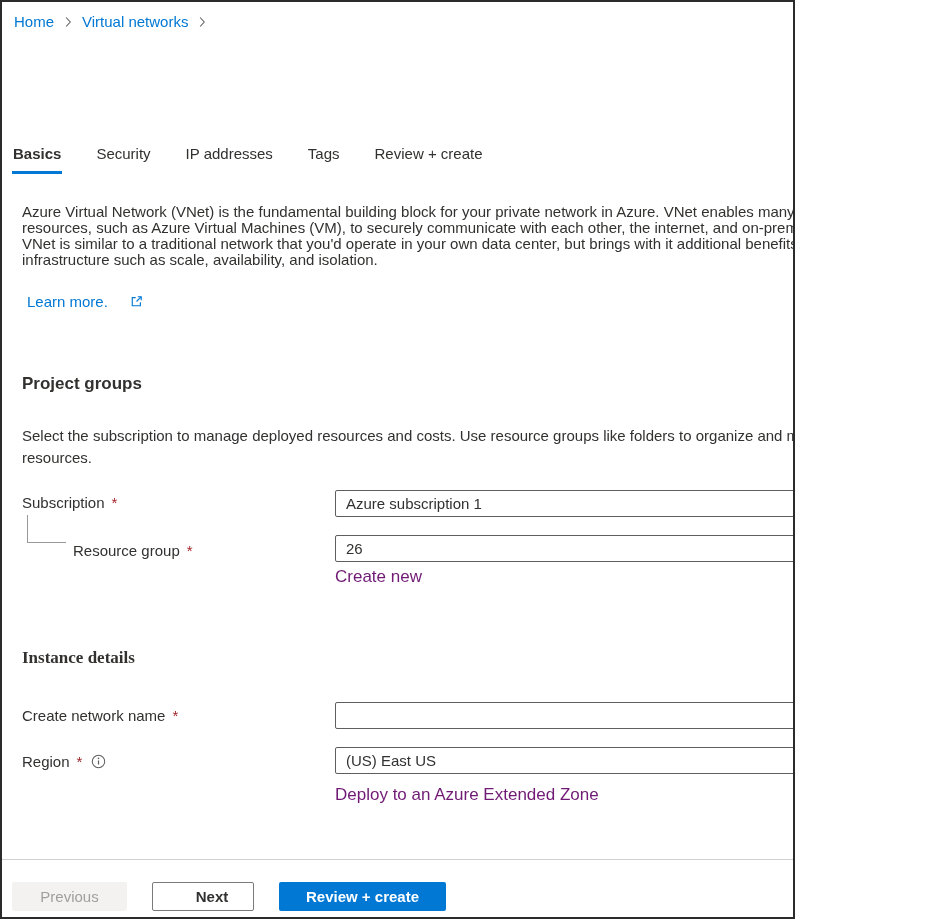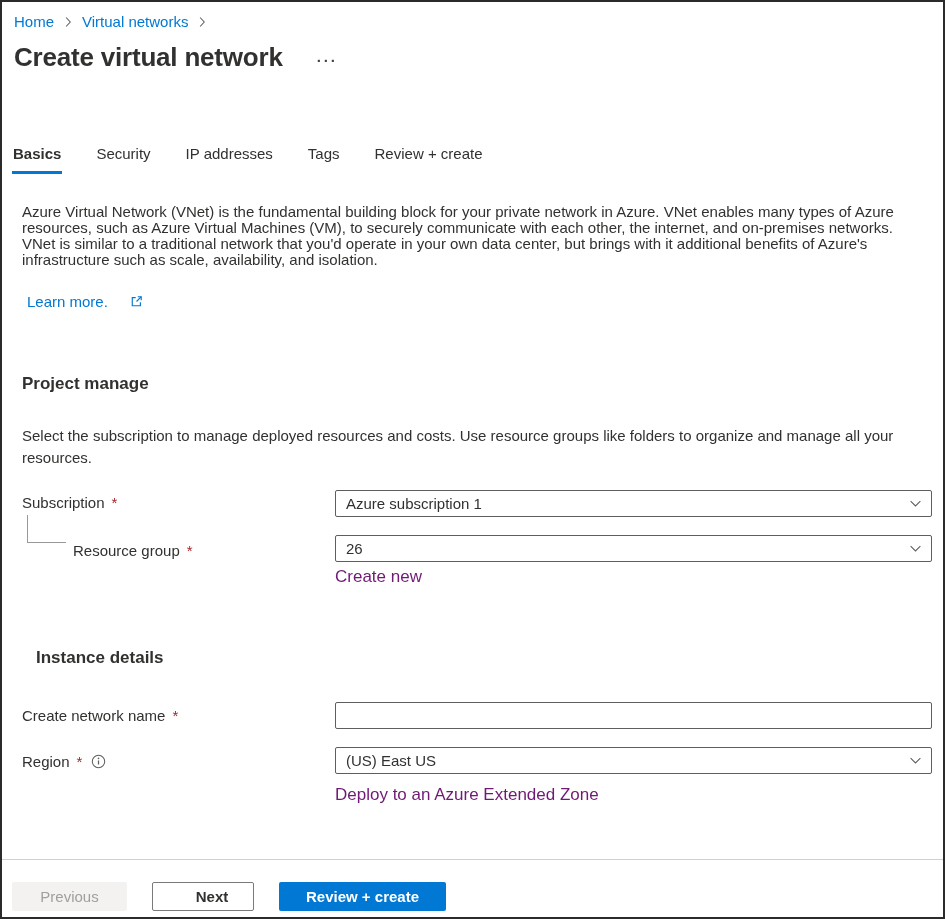--- a/index.html
+++ b/index.html
@@ -1,18 +1,18 @@
 <!DOCTYPE html>
 <html><head>
 <meta charset="utf-8">
 <style>
   html,body { margin:0; padding:0; background:#ffffff; }
   body { font-family:"Liberation Sans", sans-serif; color:#323130; }
   #app {
-    position:relative; width:945px; height:919px; box-sizing:border-box;
+    position:relative; width:795px; height:919px; box-sizing:border-box;
     border:2px solid #2b2b2b; background:#ffffff; overflow:hidden;
   }
 
   
   .breadcrumb { position:absolute; top:11px; left:12px; display:flex; align-items:center; gap:8px; font-size:15px; }
   .breadcrumb a { color:#0078d4; text-decoration:none; cursor:pointer; }
   .crumb-sep { display:flex; align-items:center; }
 
   
   .title-row { position:absolute; top:40px; left:12px; display:flex; align-items:center; }
@@ -26,21 +26,21 @@
   .tab.active { font-weight:700; border-bottom-color:#0078d4; }
 
   
   .intro-text { position:absolute; top:202px; left:20px; width:906px; margin:0; font-size:15px; line-height:16px; color:#323130; }
   .learn-more { position:absolute; top:291px; left:25px; display:flex; align-items:center; gap:22px;
     font-size:15px; color:#0078d4; text-decoration:none; cursor:pointer; }
 
   
   .section-heading { position:absolute; margin:0; font-size:17px; font-weight:700; color:#323130; }
   #project-heading { top:372px; left:20px; }
-  #instance-heading { top:646px; left:34px; }
+  #instance-heading { top:646px; left:20px;font-family:Liberation Serif, serif; }
   .section-desc { position:absolute; top:423px; left:20px; width:906px; margin:0; font-size:15px; line-height:22px; color:#323130; }
 
   
   .field-label { position:absolute; font-size:15px; color:#323130; display:flex; align-items:center; gap:6px; white-space:nowrap; }
   #subscription-label { top:492px; left:20px; }
   #resource-group-label { top:540px; left:71px; }
   #vnet-name-label { top:705px; left:20px; }
   #region-label { top:751px; left:20px; }
   .req { color:#a4262c; margin-left:1px; }
 
@@ -86,24 +86,20 @@
         </svg>
     </span>
     <a>Virtual networks</a>
     <span class="crumb-sep icon">
       <svg width="12" height="12" viewBox="0 0 16 16" fill="none" stroke="#605e5c" stroke-width="1.4">
           <path d="M5.5 2 L11 8 L5.5 14"></path>
         </svg>
     </span>
   </nav>
 
-  <div class="title-row">
-    <h1 class="page-title">Create virtual network</h1>
-    <button class="more-btn">···</button>
-  </div>
 
   <div class="tabs">
     <div class="tab active">Basics</div>
     <div class="tab">Security</div>
     <div class="tab">IP addresses</div>
     <div class="tab">Tags</div>
     <div class="tab">Review + create</div>
   </div>
 
   <p class="intro-text">Azure Virtual Network (VNet) is the fundamental building block for your private network in Azure. VNet enables many types of Azure resources, such as Azure Virtual Machines (VM), to securely communicate with each other, the internet, and on-premises networks. VNet is similar to a traditional network that you'd operate in your own data center, but brings with it additional benefits of Azure's infrastructure such as scale, availability, and isolation.</p>
@@ -111,21 +107,21 @@
     <span>Learn more.</span>
     <span class="icon">
       <svg width="13" height="13" viewBox="0 0 16 16" fill="none" stroke="#0078d4" stroke-width="1.4">
           <path d="M7 3.2H2.8V13.2H12.8V9"></path>
           <path d="M9.6 2.2H13.8V6.4"></path>
           <path d="M13.6 2.4L8 8"></path>
         </svg>
     </span>
   </a>
 
-  <h2 class="section-heading" id="project-heading">Project manage</h2>
+  <h2 class="section-heading" id="project-heading">Project groups</h2>
   <p class="section-desc">Select the subscription to manage deployed resources and costs. Use resource groups like folders to organize and manage all your resources.</p>
 
   <div class="field-label" id="subscription-label">
     <span>Subscription</span>
       <span class="req">*</span>
   </div>
   <div class="dropdown" id="subscription-dropdown">
     <span>Azure subscription 1</span>
     <span class="icon">
       <svg width="13" height="13" viewBox="0 0 16 16" fill="none" stroke="#605e5c" stroke-width="1.3">

